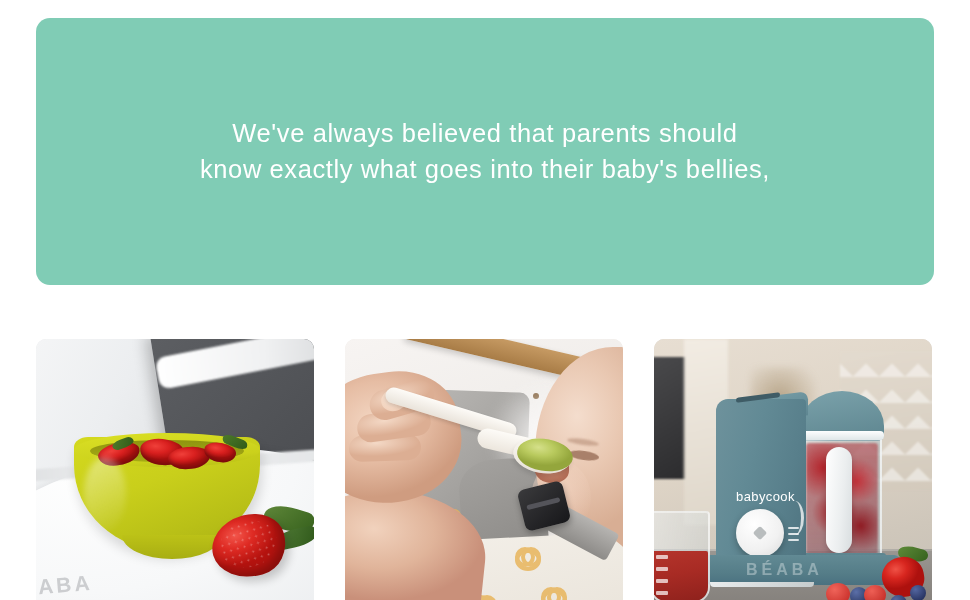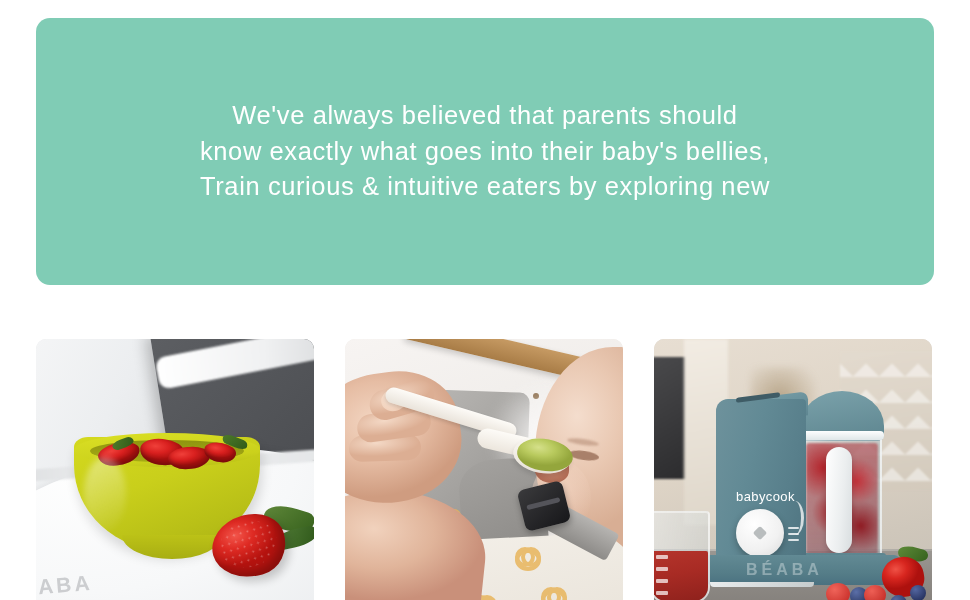--- a/index.html
+++ b/index.html
@@ -578,21 +578,20 @@
 </style>
 </head>
 <body>
 
 <div id="page">
 
   <section id="banner">
     <div id="banner-copy">
       <span class="line">We've always believed that parents should</span>
       <span class="line">know exactly what goes into their baby's bellies,</span>
-      <span class="line">Train curious &amp; intuitive eaters by exploring new</span>
     </div>
   </section>
 
   <div id="photo-row">
 
     <figure class="photo" id="photo-bowl">
       <div class="wall"></div>
       <div class="chairback"></div>
       <div class="chairback-hl"></div>
       <div class="tray"></div>

